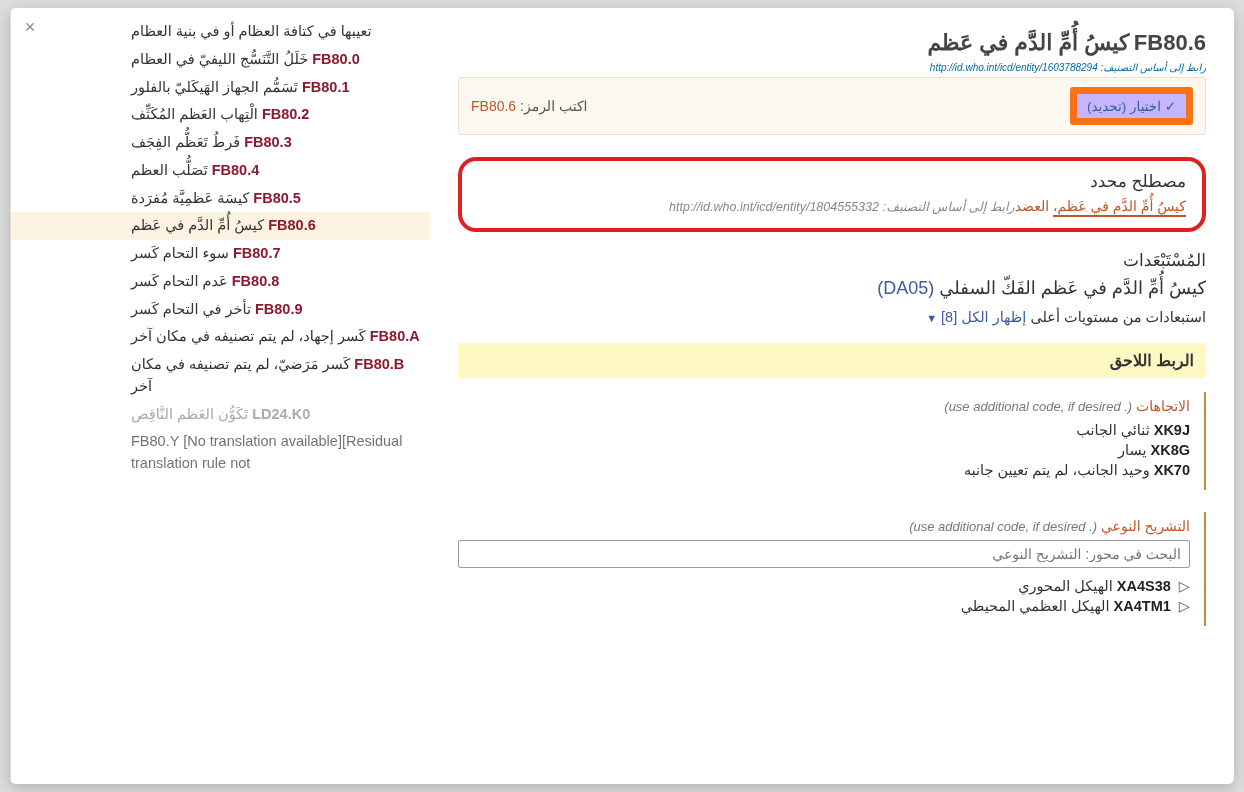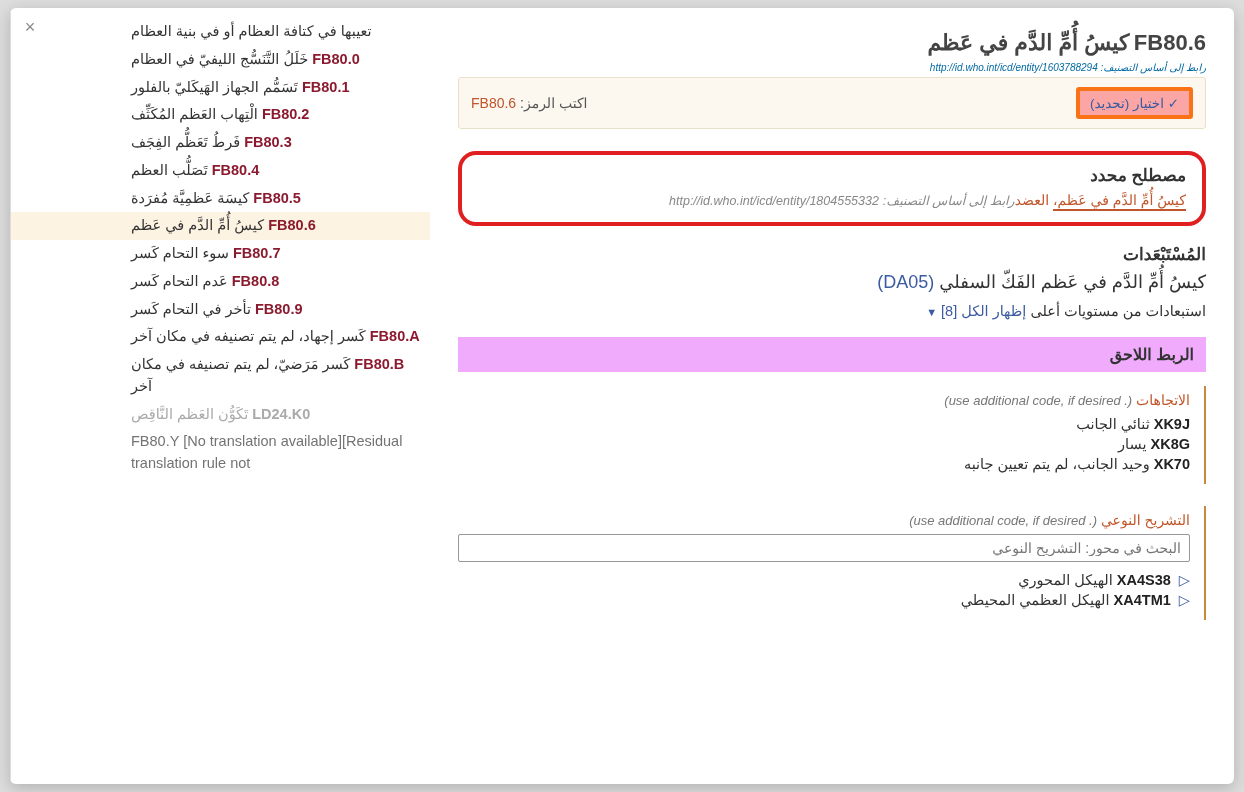--- a/index.html
+++ b/index.html
@@ -82,58 +82,58 @@
   background: #fdf8ef;
   border: 1px solid #eadfc9;
   border-radius: 3px;
   padding: 9px 12px;
   display: flex;
   justify-content: space-between;
   align-items: center;
   margin-bottom: 22px;
 }
 .select-btn {
-  background: #fca5a5;
-  border: 4px solid #f97316;
+  background: #c4b5fd;
+  border: 7px solid #f97316;
   color: #3b5ca0;
   padding: 4px 10px;
   border-radius: 3px;
   font-size: 13.5px;
   cursor: pointer;
 }
 .code-entry { font-size: 14px; color: #555; }
 .code-entry .code-val { color: #c0562b; }
 
 .highlight-box {
   border: 4px solid #e02020;
   border-radius: 18px;
   padding: 10px 16px 14px;
   margin-bottom: 18px;
 }
-.section-h { font-size: 17px; font-weight: bold; color: #333; margin-bottom: 6px; }
+.section-h { font-size: 17px; font-weight: normal; color: #333; margin-bottom: 6px; }
 .term-line { font-size: 14px; }
 .term-text {
   color: #c0562b;
   border-bottom: 2px solid #c0562b;
   padding-bottom: 1px;
 }
 .term-extra { color: #c0562b; }
 .term-uri { color: #888; font-style: italic; font-size: 12.5px; }
 
 .excl-block { margin-bottom: 14px; }
 .excl-item { font-size: 18px; color: #333; margin: 4px 0; }
 .excl-item .paren-code { color: #3b5ca0; cursor: pointer; }
 .showall {
   font-size: 14.5px; color: #333; margin-top: 10px;
 }
 .showall .link { color: #3b5ca0; cursor: pointer; }
 .showall .tri { color: #3b5ca0; font-size: 11px; }
 
 .postcoord-h {
-  background: #f0abfc;
+  background: #fef9c3;
   padding: 8px 12px;
   font-size: 16px;
   font-weight: bold;
   color: #333;
   margin: 18px 0 14px;
 }
 .axis-block {
   border-right: 2px solid #c58a3a;
   padding: 6px 14px 10px 0;
   margin-bottom: 22px;

